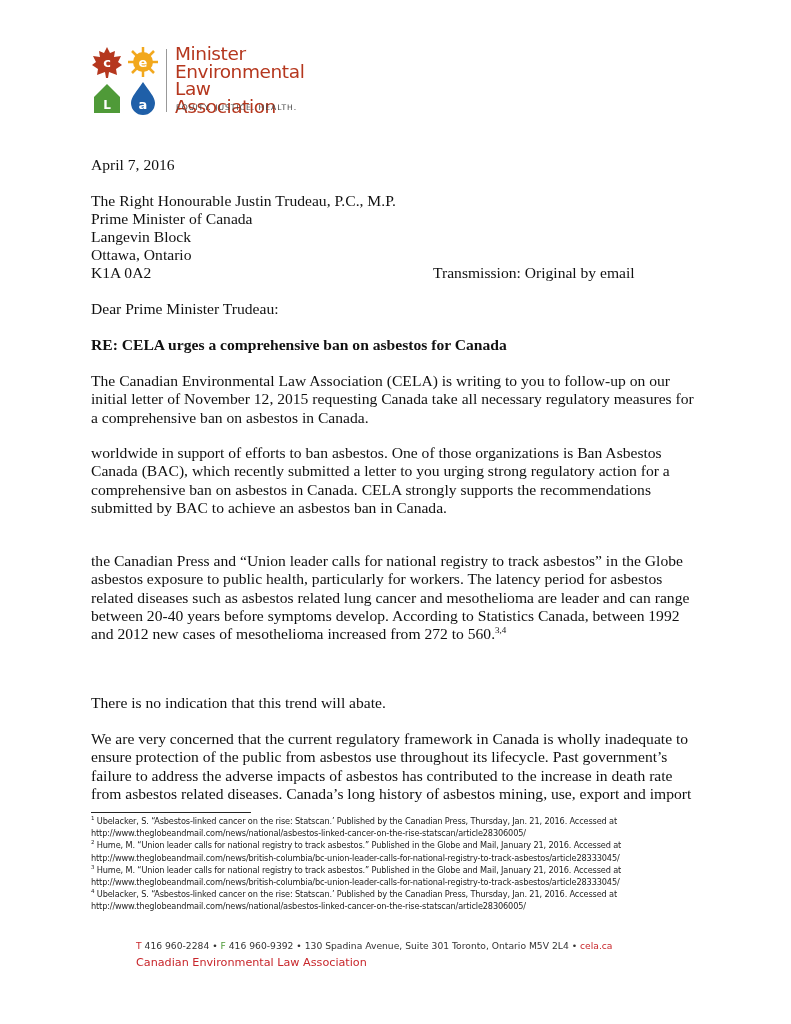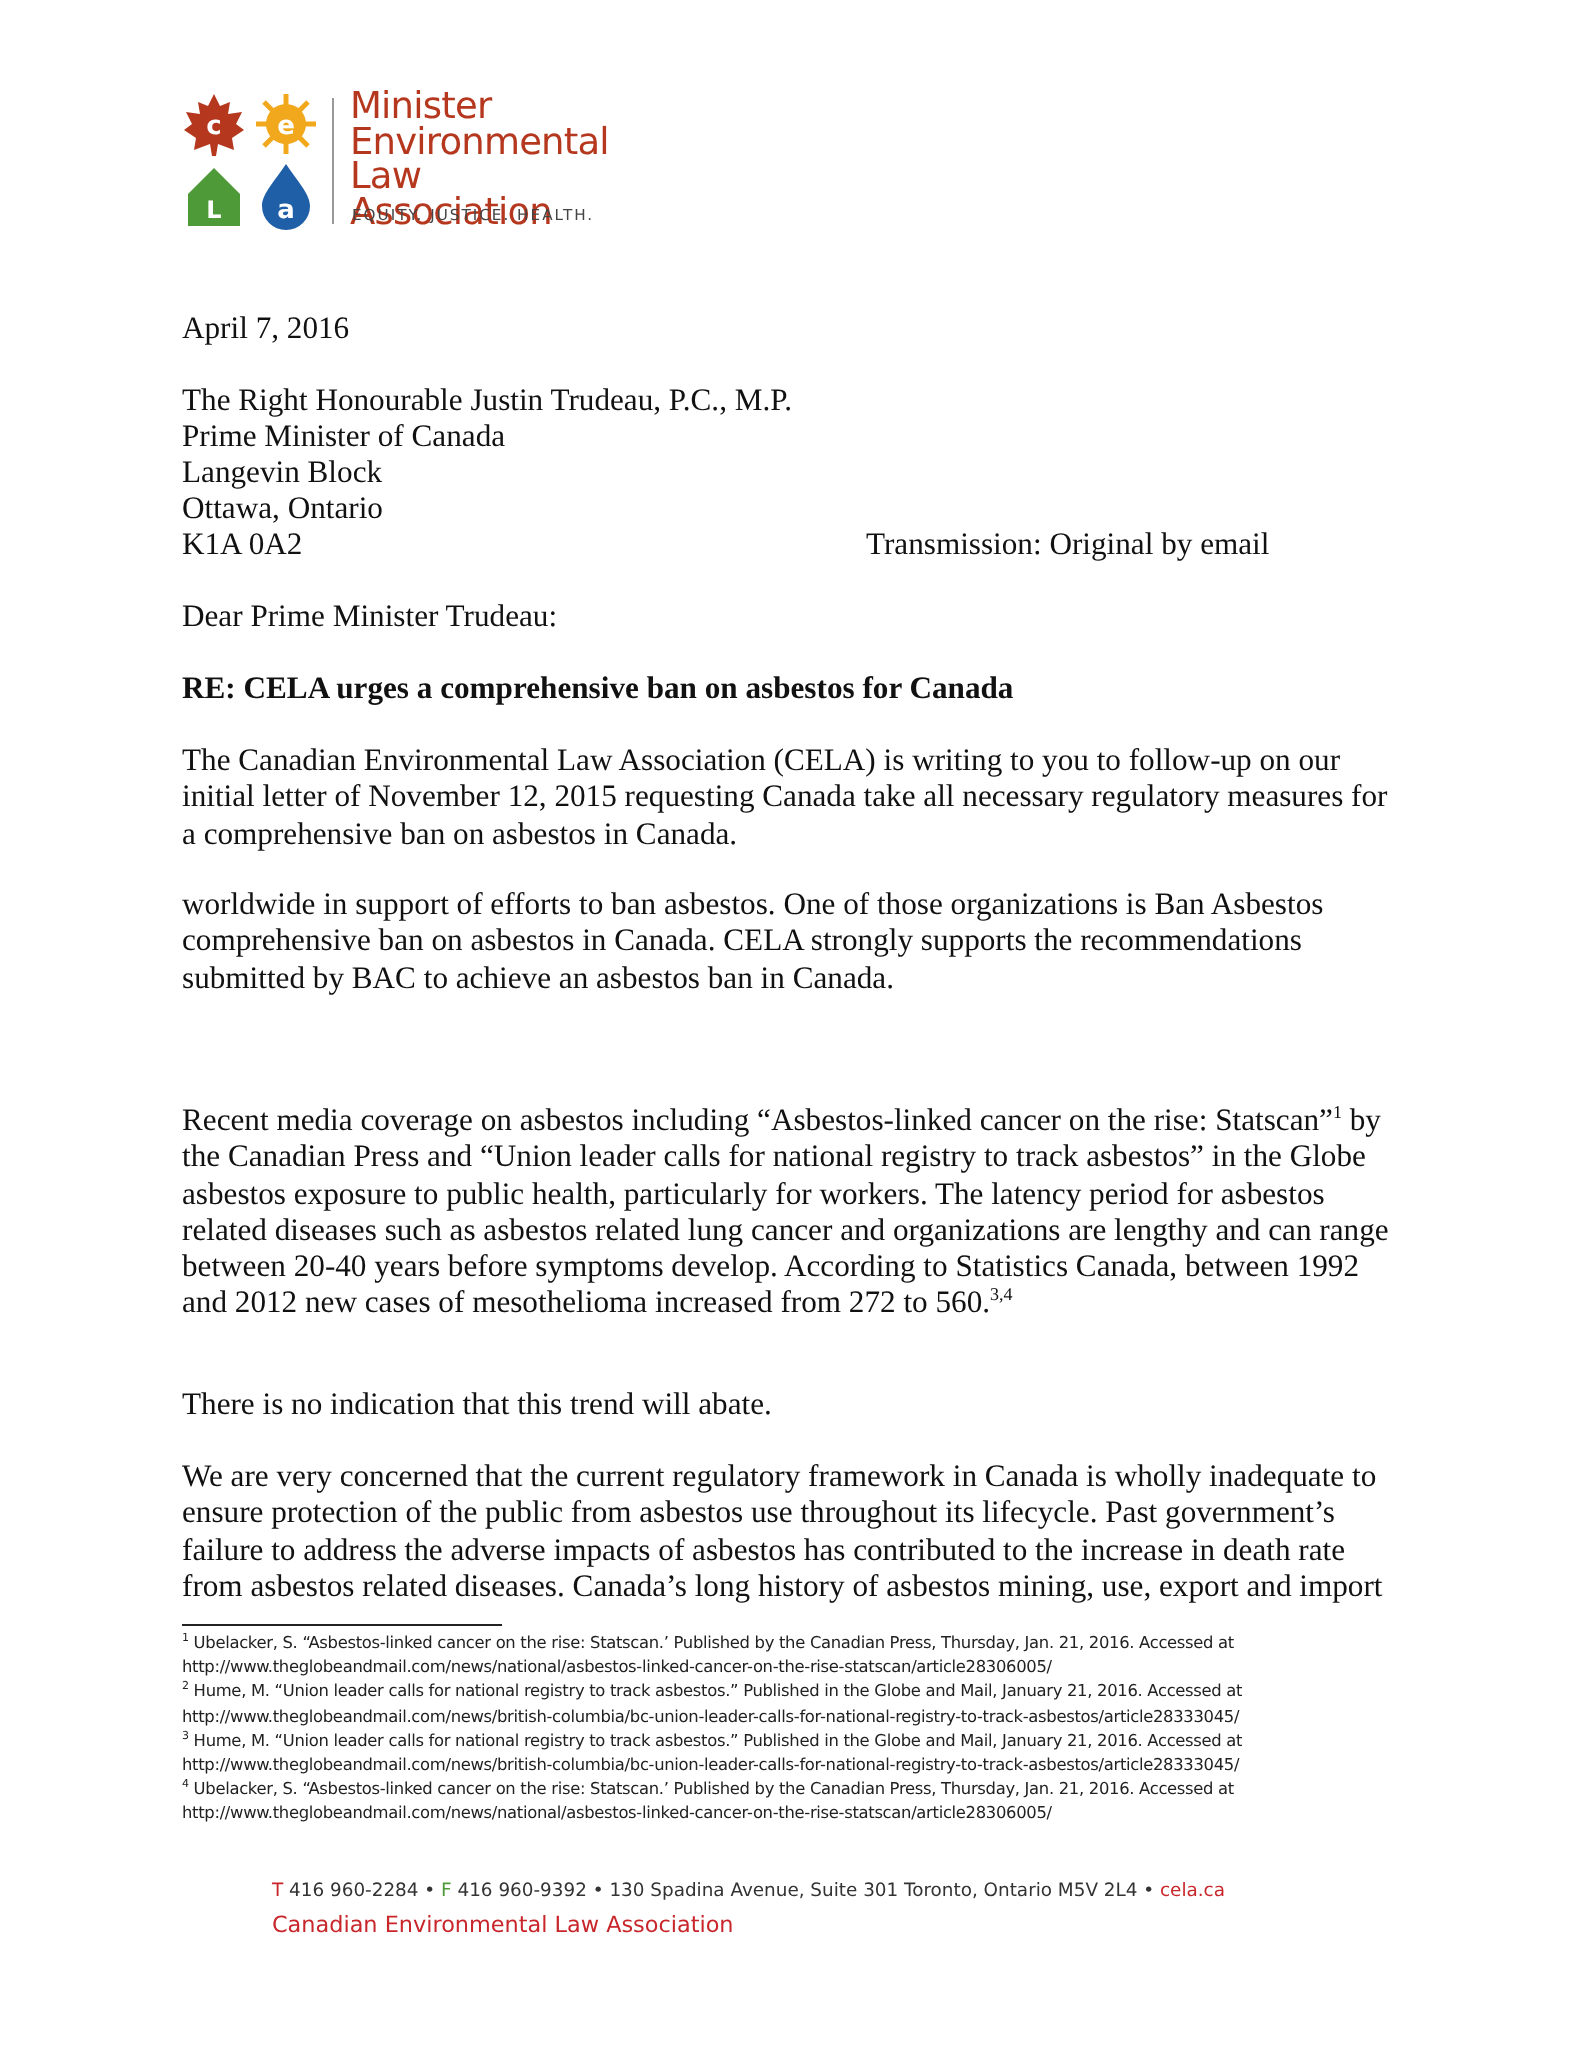--- a/index.html
+++ b/index.html
@@ -70,29 +70,29 @@
 <div class="t bold" style="top:336px;">RE: CELA urges a comprehensive ban on asbestos for Canada</div>
 
 <div class="para" style="top:372px;">
   <span class="ln">The Canadian Environmental Law Association (CELA) is writing to you to follow-up on our</span>
   <span class="ln">initial letter of November 12, 2015 requesting Canada take all necessary regulatory measures for</span>
   <span class="ln">a comprehensive ban on asbestos in Canada.</span>
 </div>
 
 <div class="para" style="top:444px;">
   <span class="ln">worldwide in support of efforts to ban asbestos. One of those organizations is Ban Asbestos</span>
+  <span class="ln">Canada (BAC), which recently submitted a letter to you urging strong regulatory action for a</span>
   <span class="ln">comprehensive ban on asbestos in Canada. CELA strongly supports the recommendations</span>
   <span class="ln">submitted by BAC to achieve an asbestos ban in Canada.</span>
 </div>
 
 <div class="para" style="top:552px;">
-  <span class="ln"><span>Recent media coverage on asbestos including “Asbestos-linked cancer on the rise: Statscan”</span><sup>1</sup><span> by</span></span>
   <span class="ln">the Canadian Press and “Union leader calls for national registry to track asbestos” in the Globe</span>
   <span class="ln">asbestos exposure to public health, particularly for workers. The latency period for asbestos</span>
-  <span class="ln">related diseases such as asbestos related lung cancer and organizations are lengthy and can range</span>
+  <span class="ln">related diseases such as asbestos related lung cancer and mesothelioma are leader and can range</span>
   <span class="ln">between 20-40 years before symptoms develop.  According to Statistics Canada, between 1992</span>
   <span class="ln"><span>and 2012 new cases of mesothelioma increased from 272 to 560.</span><sup>3,4</sup></span>
 </div>
 
 <div class="t" style="top:694px;">There is no indication that this trend will abate.</div>
 
 <div class="para" style="top:730px;">
   <span class="ln">We are very concerned that the current regulatory framework in Canada is wholly inadequate to</span>
   <span class="ln">ensure protection of the public from asbestos use throughout its lifecycle.  Past government’s</span>
   <span class="ln">failure to address the adverse impacts of asbestos has contributed to the increase in death rate</span>

